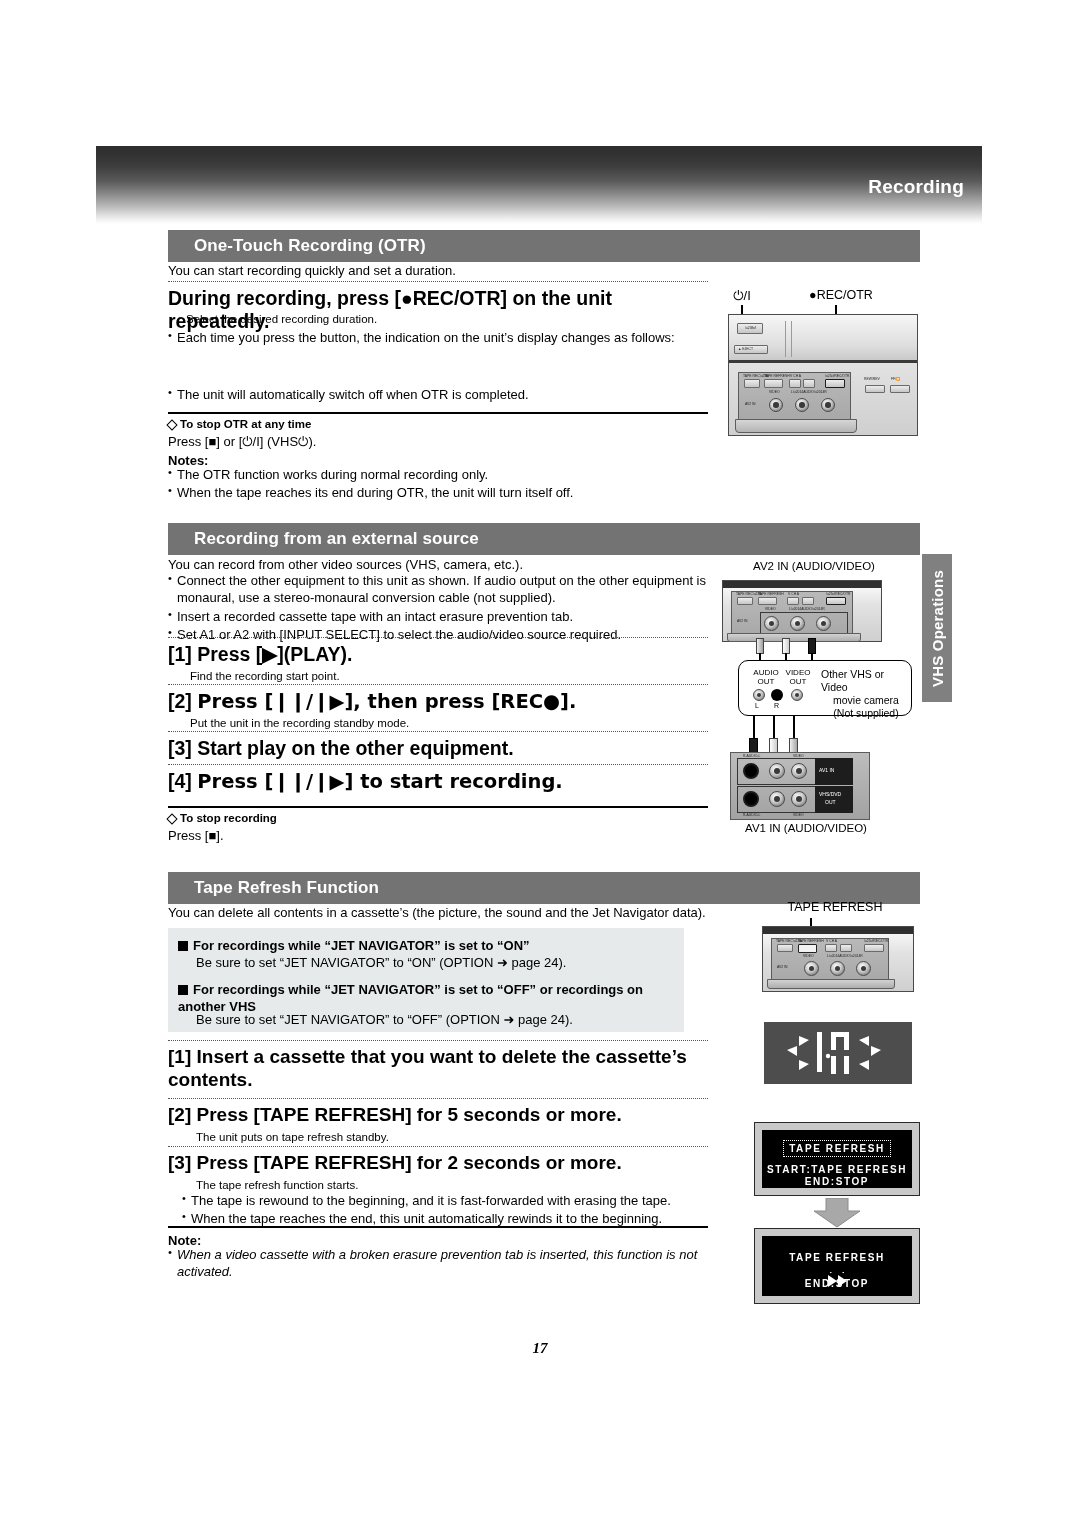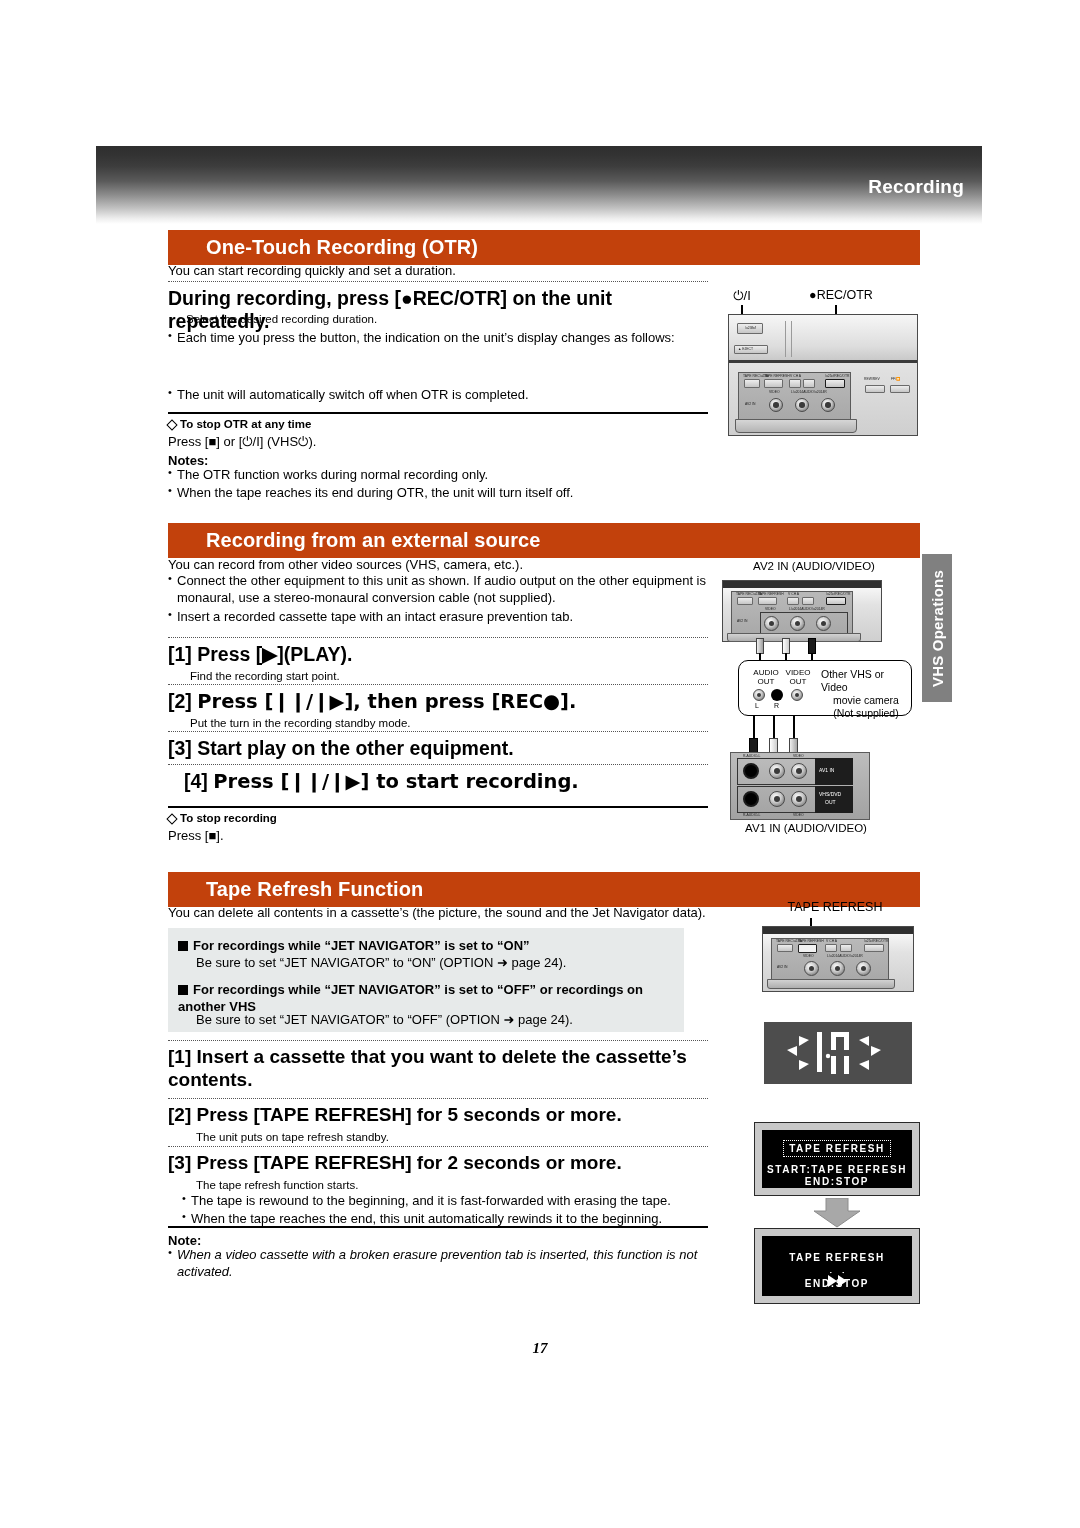--- a/index.html
+++ b/index.html
@@ -42,24 +42,24 @@
   .side-tab span {
     transform: rotate(-90deg);
     white-space: nowrap;
     font-size: 15px; font-weight: bold;
     letter-spacing: 0.2px;
   }
 
   
   .sec-bar {
     position: absolute;
-    background: #c2410c;
+    background: #737373;
     color: #fff;
-    font-size: 20px; font-weight: bold;
-    padding: 6px 0 6px 38px;
+    font-size: 17px; font-weight: bold;
+    padding: 6px 0 6px 26px;
     letter-spacing: 0.1px;
   }
 
   
   .txt { position: absolute; font-size: 13px; line-height: 1.33; }
   .b { font-weight: bold; }
   .step {
     position: absolute;
     font-size: 19.5px; font-weight: bold; line-height: 1.2;
   }
@@ -268,45 +268,46 @@
   </div>
 
   <div class="sec-bar" style="left:168px; top:523px; width:752px;">Recording from an external source</div>
 
   <div class="txt" style="left:168px; top:556px; width:540px;">You can record from other video sources (VHS, camera, etc.).</div>
 
   <div class="txt" style="left:168px; top:572px; width:545px;">
     <ul class="bl">
       <li>Connect the other equipment to this unit as shown. If audio output on the other equipment is monaural, use a stereo-monaural conversion cable (not supplied).</li>
       <li>Insert a recorded cassette tape with an intact erasure prevention tab.</li>
+      <li>Set A1 or A2 with [INPUT SELECT] to select the audio/video source required.</li>
     </ul>
   </div>
 
   <div class="dotted" style="left:168px; top:637px; width:540px;"></div>
   <div class="step" style="left:168px; top:643px;">
     <span>[1]</span>
     <span>Press [▶](PLAY).</span>
   </div>
   <div class="sub" style="left:190px; top:669px;">Find the recording start point.</div>
 
   <div class="dotted" style="left:168px; top:684px; width:540px;"></div>
   <div class="step" style="left:168px; top:690px;">
     <span>[2]</span>
     <span class="eq">Press [❙❙/❙▶], then press [REC●].</span>
   </div>
-  <div class="sub" style="left:190px; top:716px;">Put the turn in the recording standby mode.</div>
+  <div class="sub" style="left:190px; top:716px;">Put the unit in the recording standby mode.</div>
 
   <div class="dotted" style="left:168px; top:731px; width:540px;"></div>
   <div class="step" style="left:168px; top:737px;">
     <span>[3]</span>
     <span>Start play on the other equipment.</span>
   </div>
 
   <div class="dotted" style="left:168px; top:764px; width:540px;"></div>
-  <div class="step" style="left:184px; top:770px;">
+  <div class="step" style="left:168px; top:770px;">
     <span>[4]</span>
     <span class="eq">Press [❙❙/❙▶] to start recording.</span>
   </div>
 
   <div class="solid" style="left:168px; top:806px; width:540px;"></div>
   <div class="txt diamond-hd" style="left:168px; top:811px;">
     <span class="dm"></span><span>To stop recording</span>
   </div>
   <div class="txt" style="left:168px; top:827px;">Press [■].</div>
 

